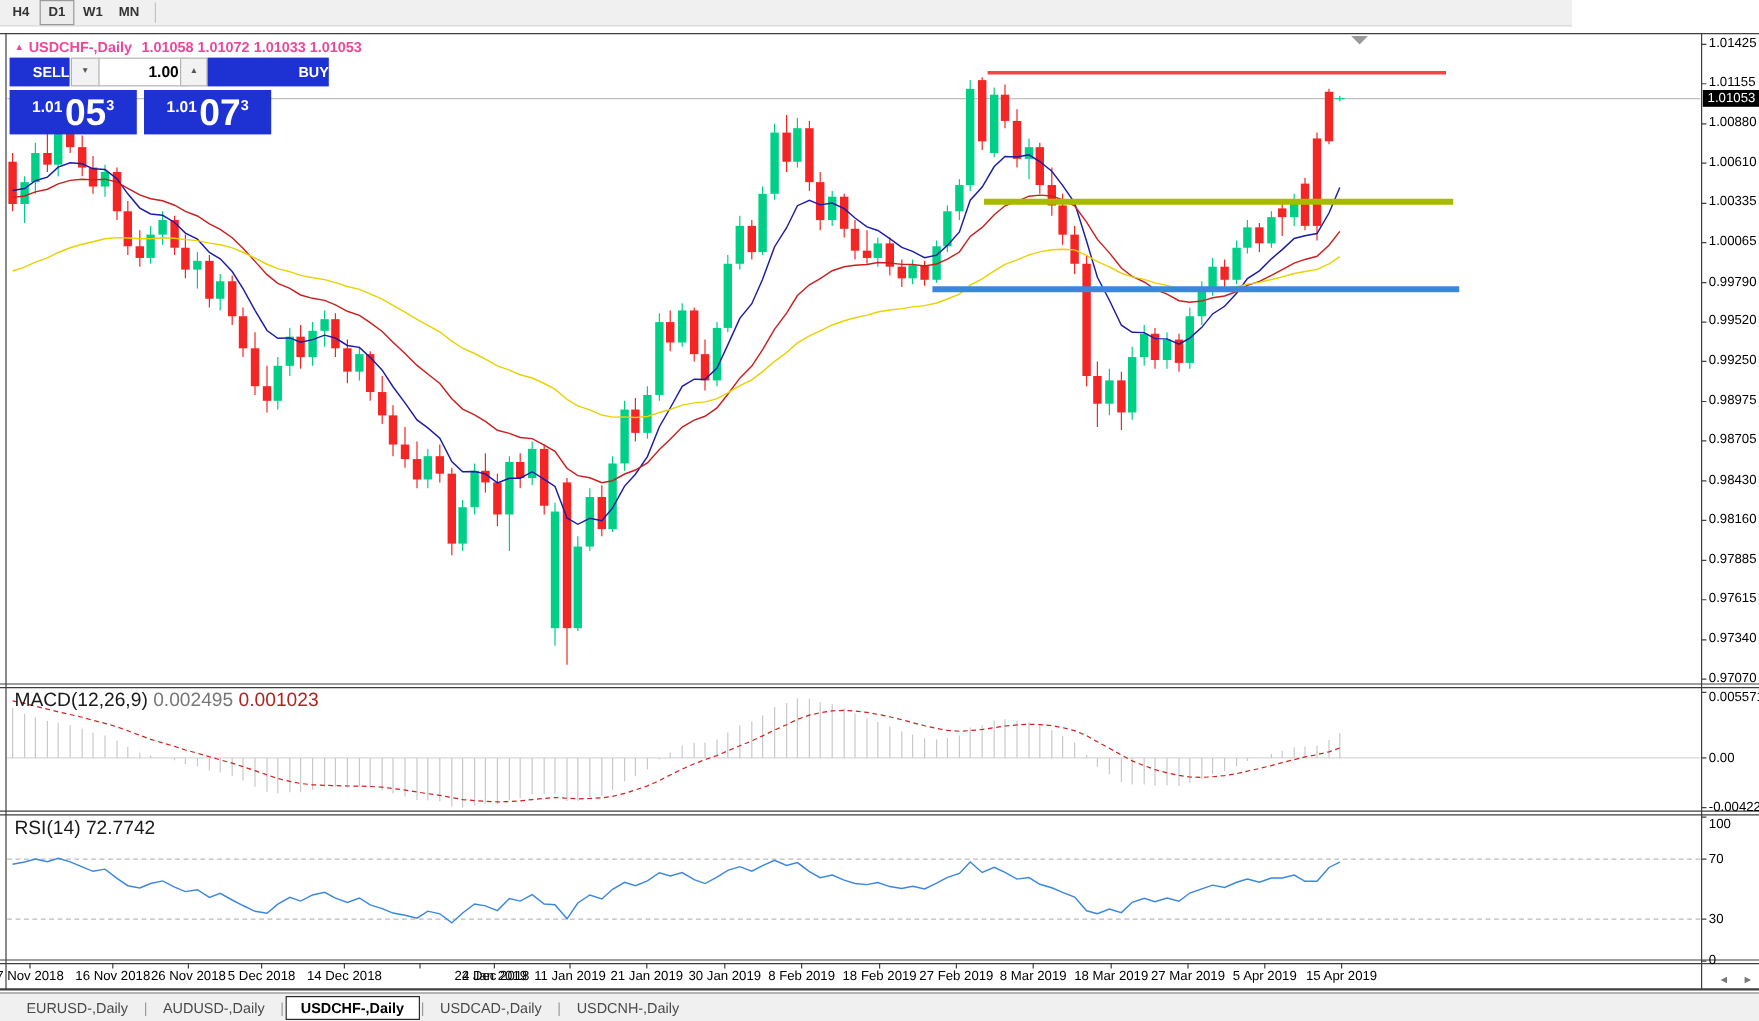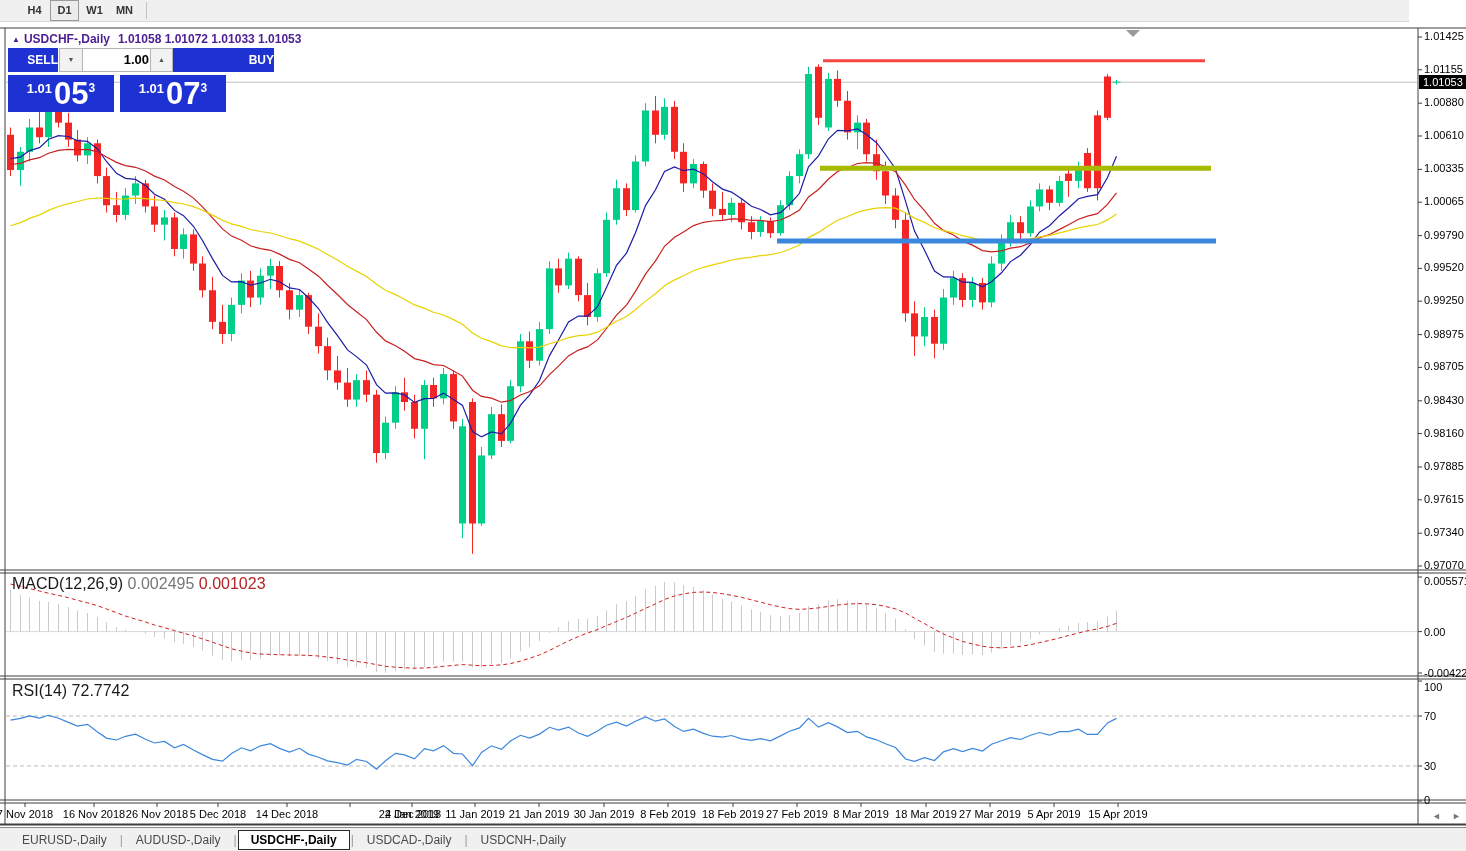--- a/index.html
+++ b/index.html
@@ -1,27 +1,27 @@
 <!DOCTYPE html>
 <html><head>
 <meta charset="utf-8">
 <style>
   html,body{margin:0;padding:0;background:#fff;overflow:hidden;
     font-family:"Liberation Sans",sans-serif;}
   .app{position:relative;width:1466px;height:851px;background:#fff;}
   
-  .toolbar{position:absolute;left:0;top:0;width:1409px;height:22px;background:#f0f0f0;
-    border-bottom:1px solid #d9d9d9;display:flex;align-items:center;padding-left:20px;box-sizing:border-box;}
+  .toolbar{position:absolute;left:0;top:0;width:1310px;height:22px;background:#f0f0f0;
+    border-bottom:1px solid #d9d9d9;display:flex;align-items:center;padding-left:3px;box-sizing:border-box;}
   .tf-btn{width:27px;height:19px;font-size:11px;font-weight:bold;color:#333;text-align:center;
     line-height:19px;border:1px solid transparent;margin-right:1px;cursor:default;}
   .tf-btn.active{background:#ececec;border:1px solid #9a9a9a;}
   .tb-sep{width:1px;height:17px;background:#c3c3c3;margin-left:6px;}
   
   #svg-chart{position:absolute;left:0;top:0;}
-  .chart-title{position:absolute;left:12px;top:32px;font-size:12px;font-weight:bold;color:#4c1d95;z-index:5;}
+  .chart-title{position:absolute;left:12px;top:32px;font-size:12px;font-weight:bold;color:#ec4899;z-index:5;}
   .chart-title .tri{font-size:8px;vertical-align:1px;margin-right:4px;}
   .chart-title .ohlc{margin-left:8px;}
   
   .trade{position:absolute;left:8px;top:48px;z-index:6;font-weight:bold;}
   .btn-sell,.btn-buy{position:absolute;top:0;height:24px;background:#1e31d3;color:#fff;
     font-size:12px;font-weight:bold;text-align:right;line-height:24px;}
   .btn-sell{left:0;width:50px;}
   .btn-buy{left:165px;width:53px;padding-left:48px;}
   .vol-down{position:absolute;left:51px;top:0;width:22px;height:22px;background:#f2f2f2;
     border:1px solid #b4b4b4;color:#555;font-size:7px;text-align:center;line-height:22px;}

